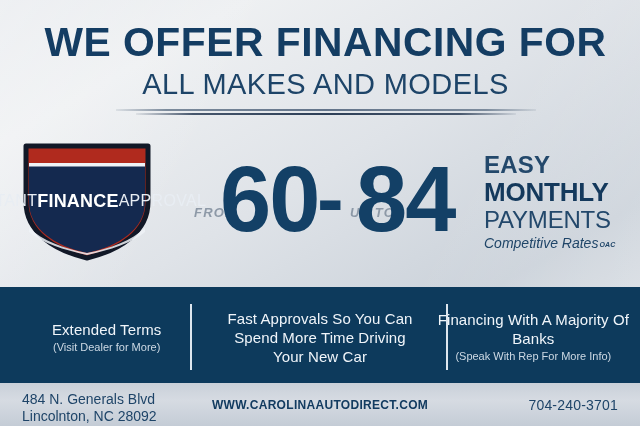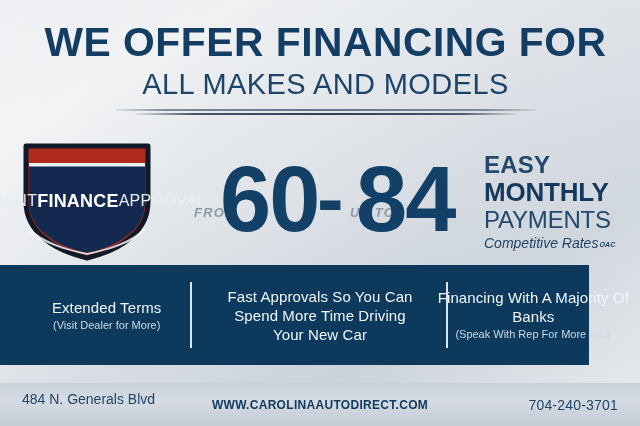--- a/index.html
+++ b/index.html
@@ -183,22 +183,22 @@
     font-weight: 700;
     letter-spacing: .2px;
     vertical-align: 1px;
     margin-left: 1px;
   }
 
   
   .band {
     position: absolute;
     left: 0;
-    top: 265px;
-    width: 589px;
+    top: 287px;
+    width: 640px;
     height: 100px;
     background: #0d3a5c;
     z-index: 5;
   }
   .band-inner {
     position: relative;
     width: 640px;
     height: 100px;
     display: flex;
     align-items: center;
@@ -338,18 +338,19 @@
       </div>
 
       <div class="vdiv a"></div>
       <div class="vdiv b"></div>
     </div>
   </div>
 
   <div class="footer">
     <div class="addr">
       <div>484 N. Generals Blvd</div>
+      <div>Lincolnton, NC 28092</div>
     </div>
     <div class="web">WWW.CAROLINAAUTODIRECT.COM</div>
     <div class="phone">704-240-3701</div>
   </div>
 
 </div>
 
 </body></html>

